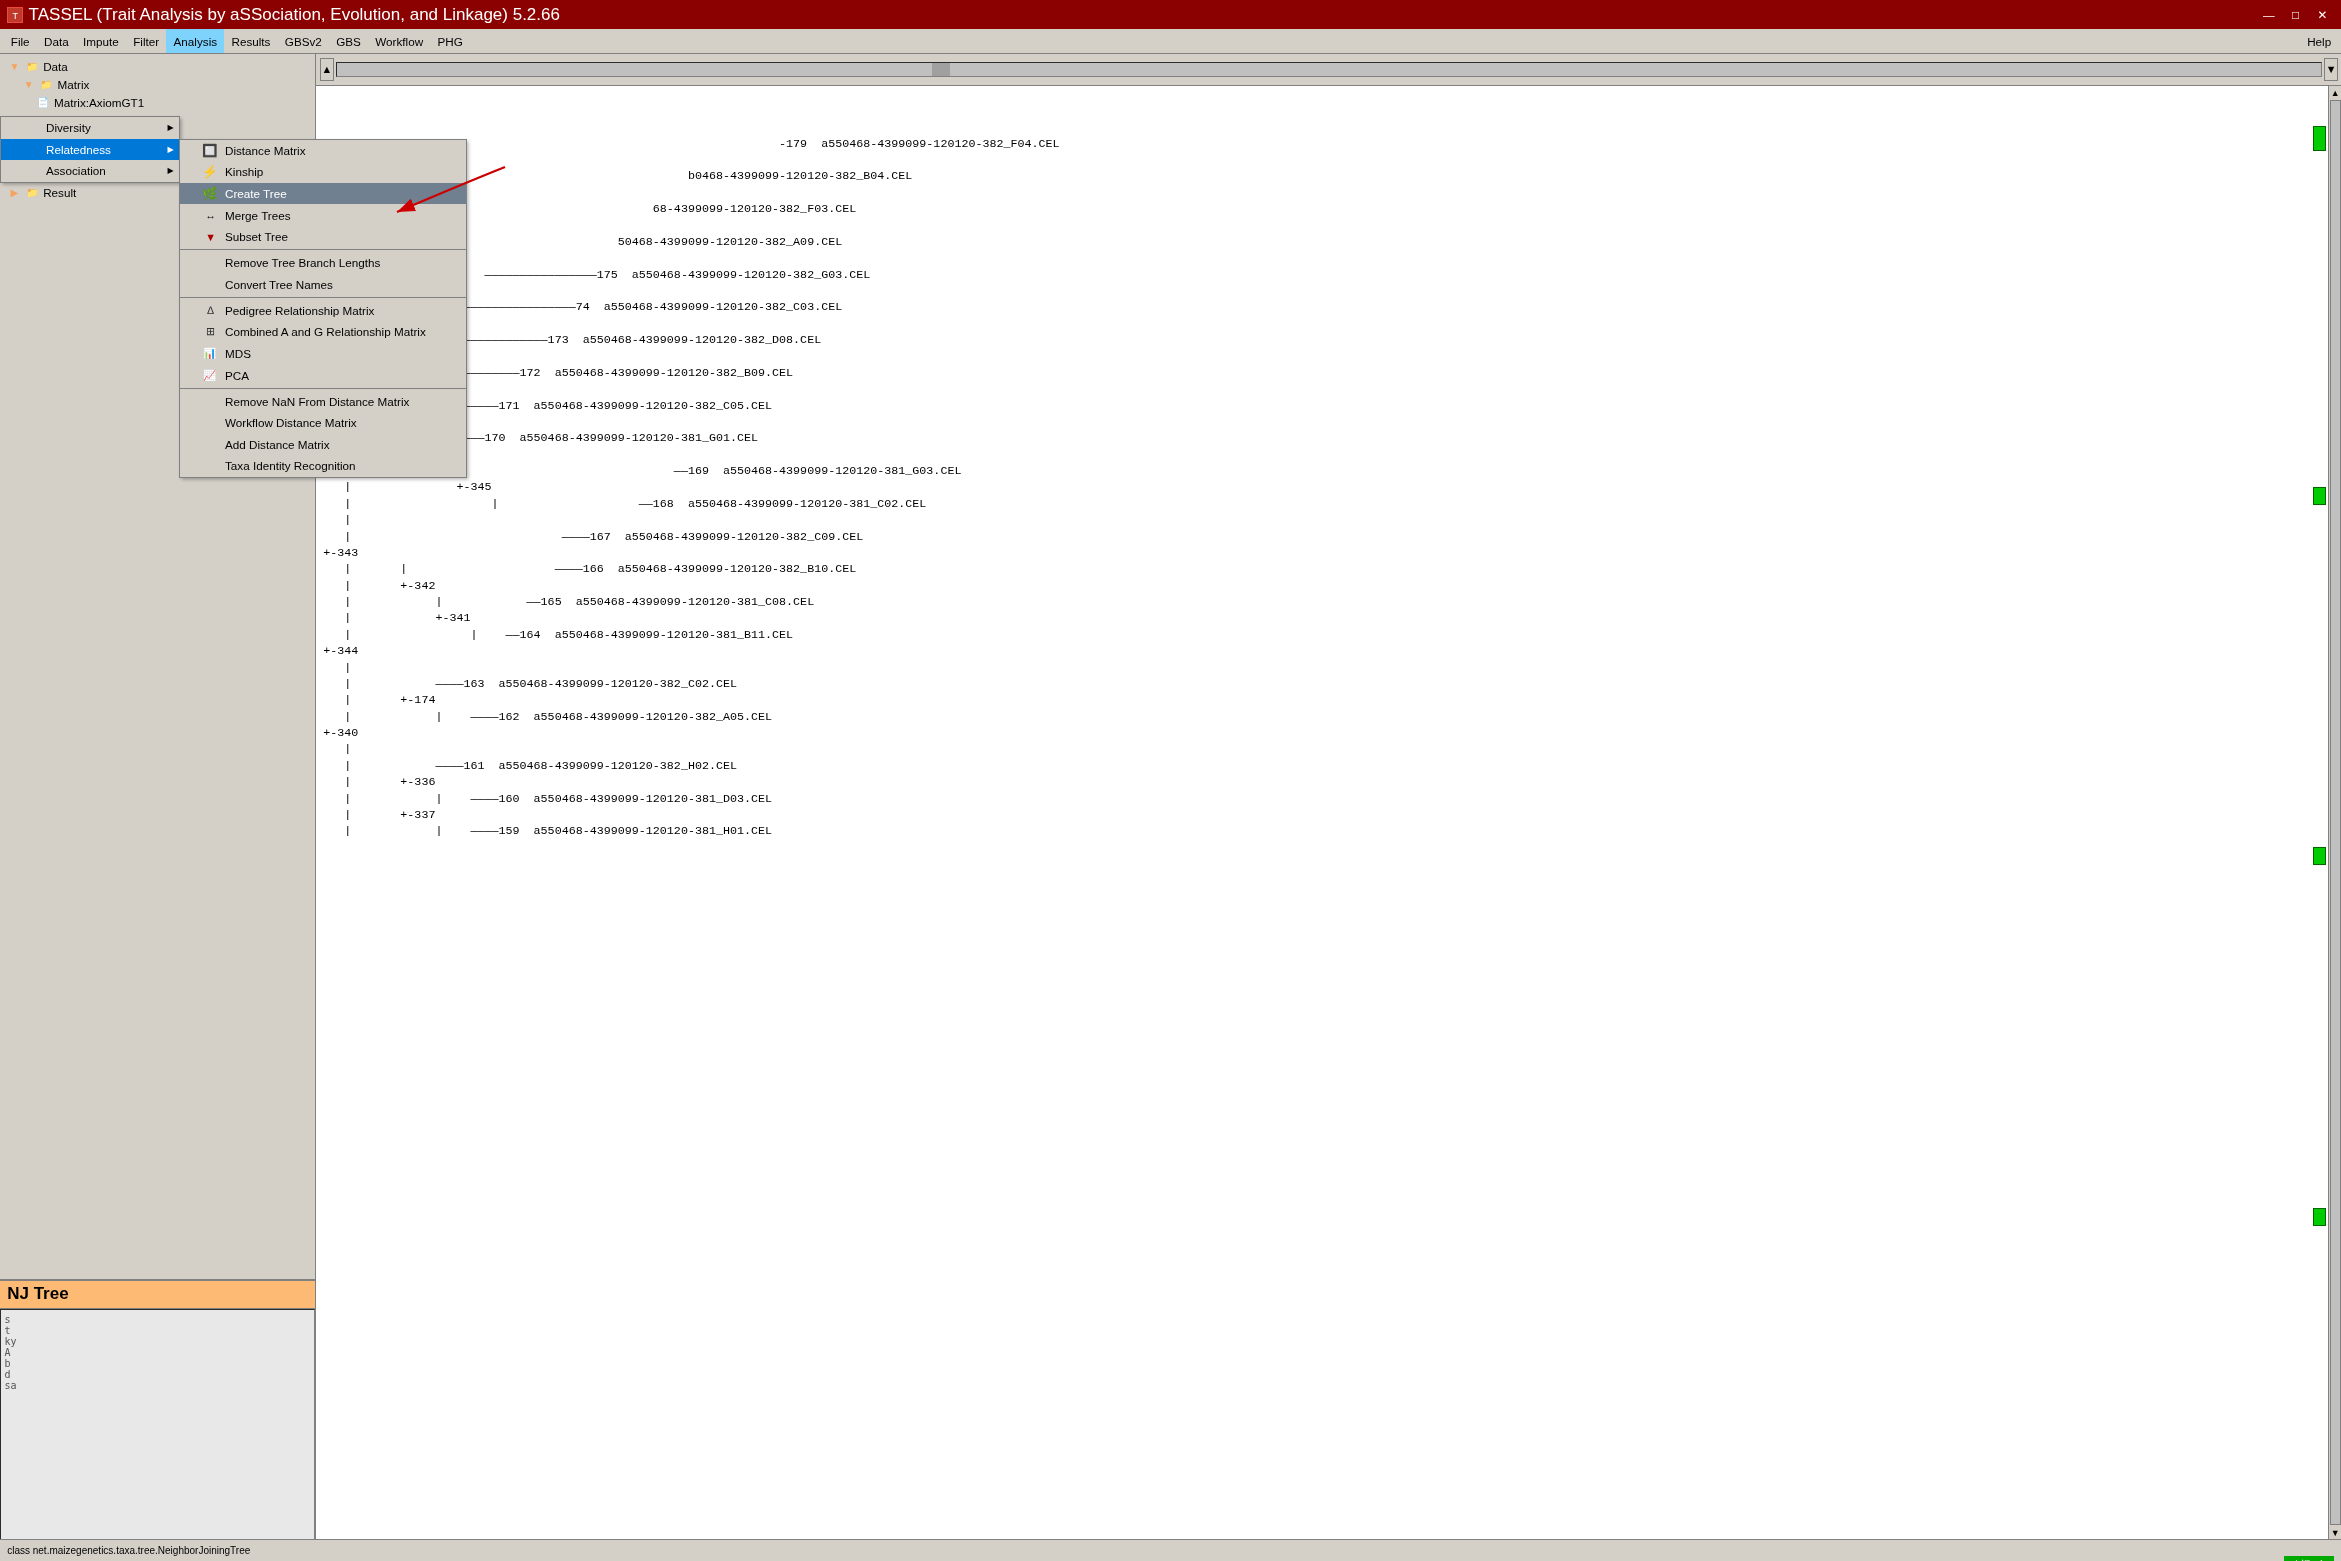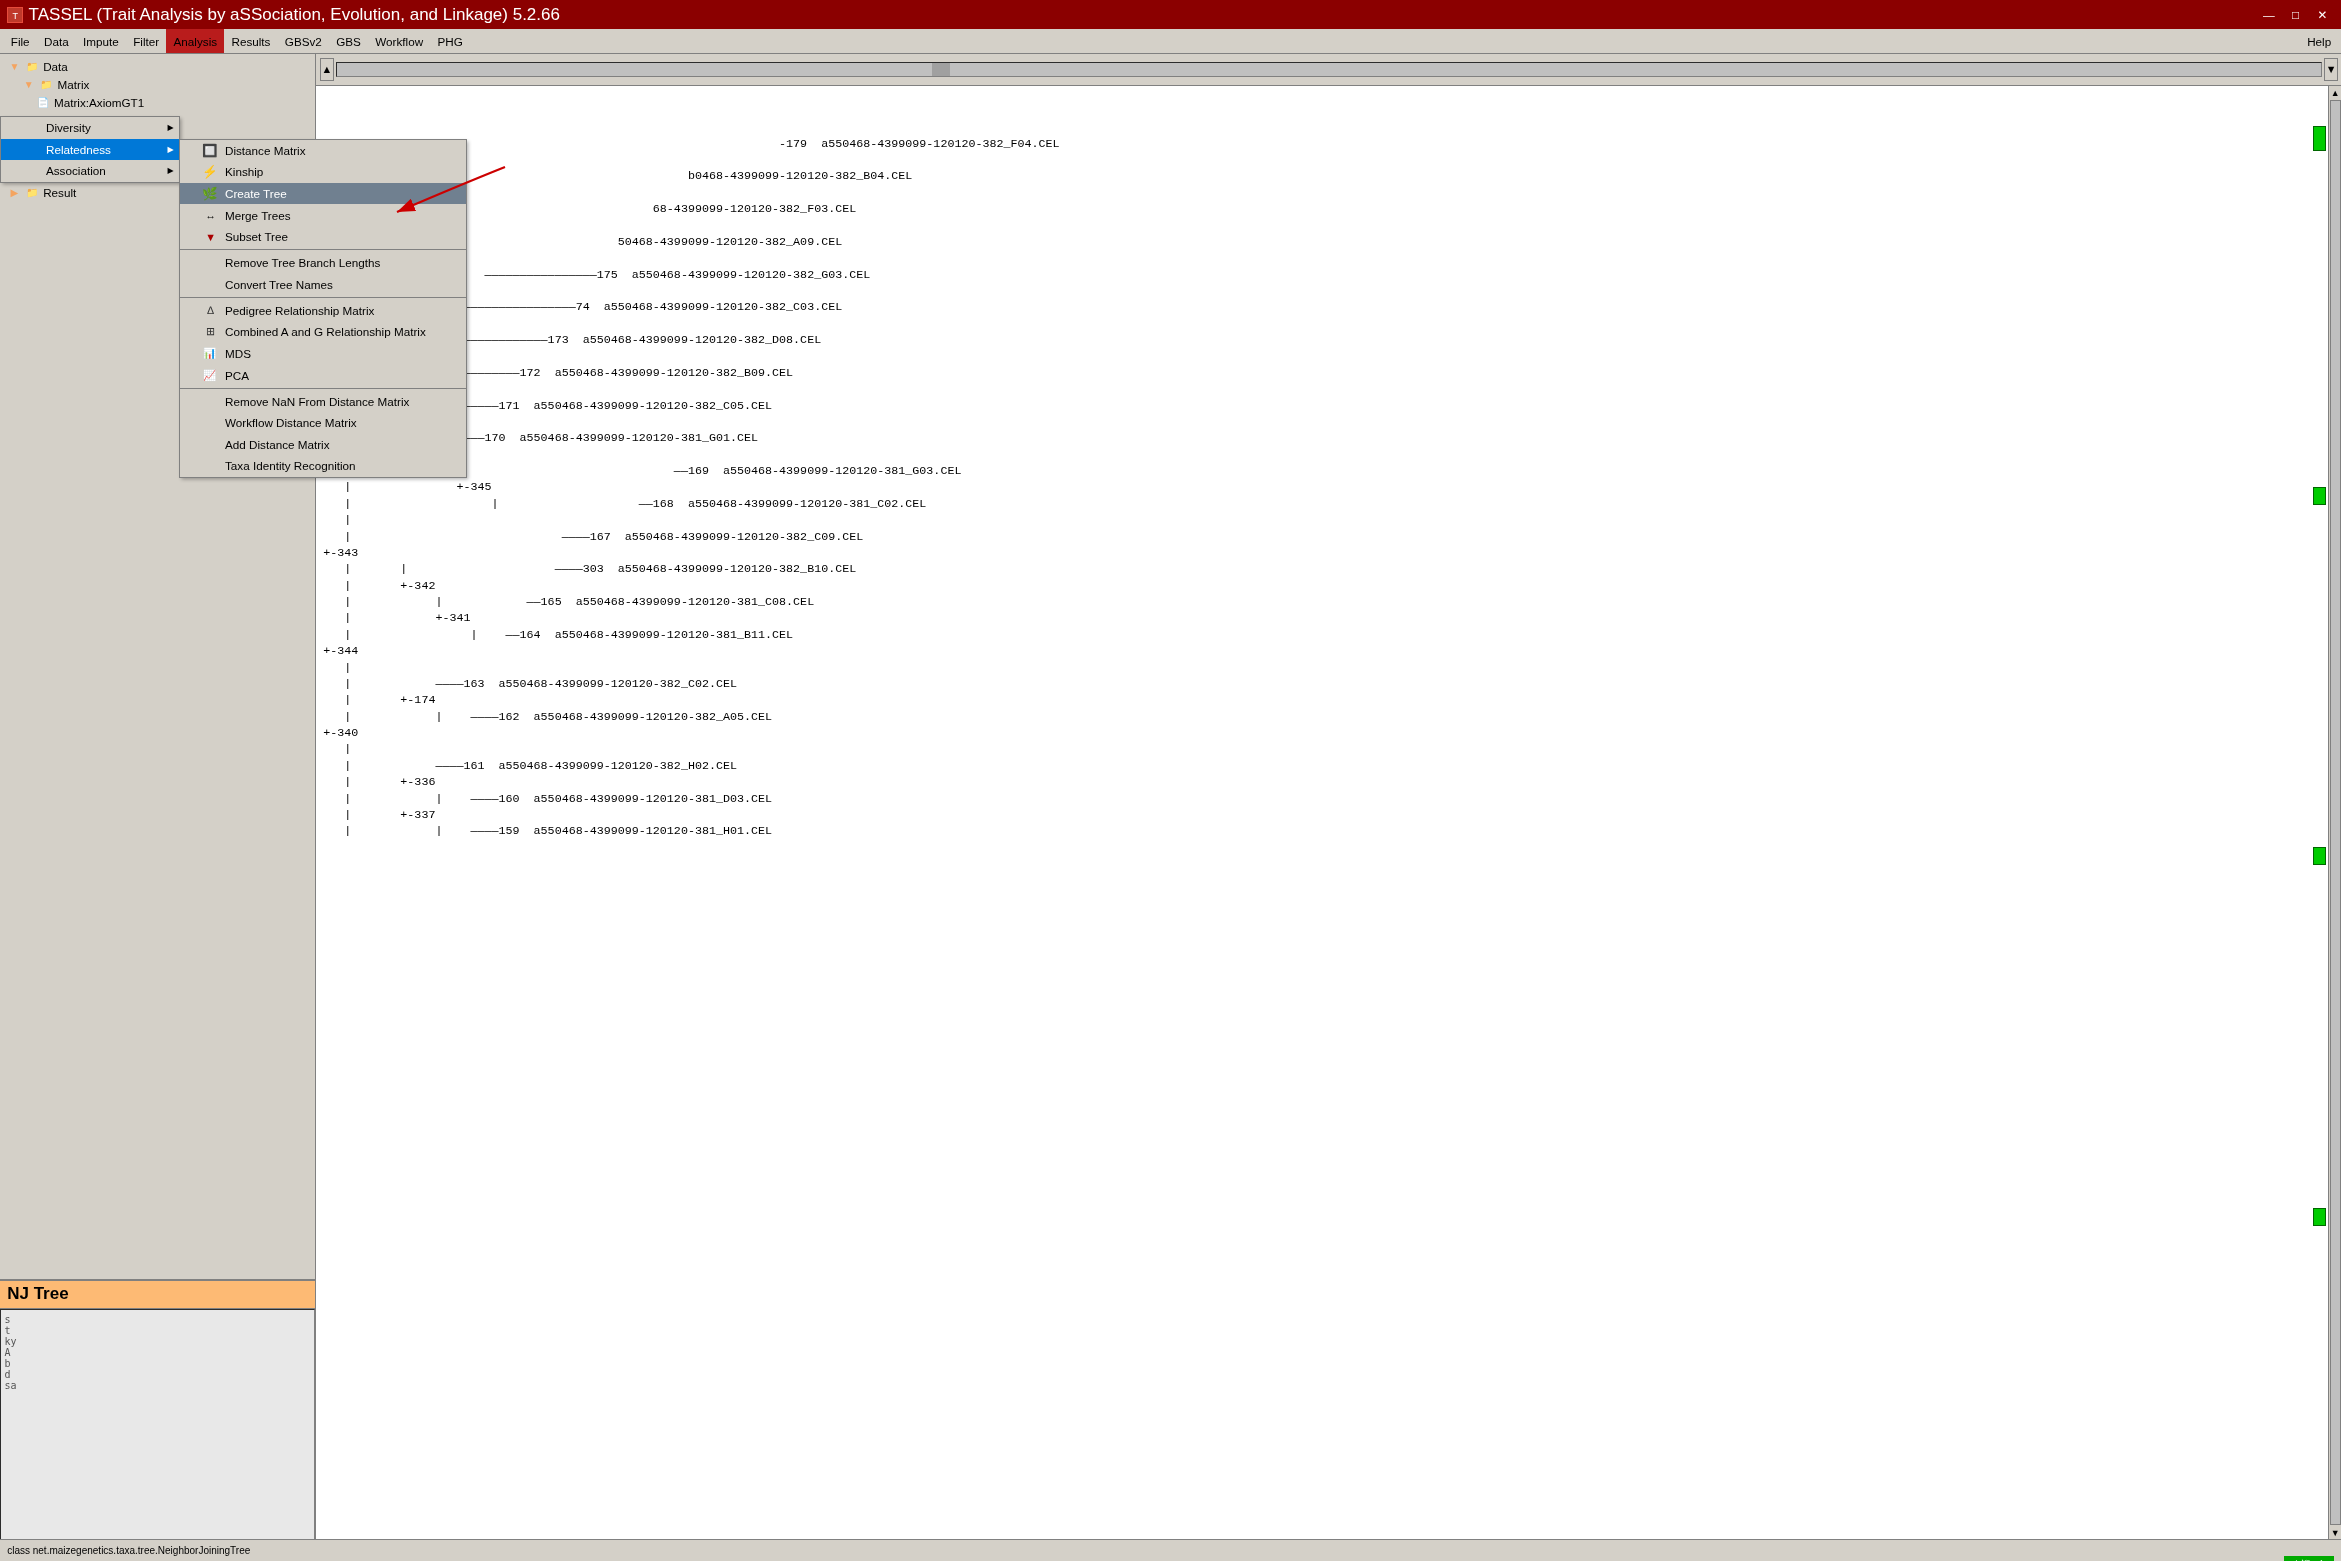--- a/index.html
+++ b/index.html
@@ -33,21 +33,21 @@
     }
     .menu-item {
       padding: 2.7px 7.2px;
       cursor: pointer;
       font-size: 11.7px;
       height: 100%;
       display: flex;
       align-items: center;
       color: #000;
     }
-    .menu-item.active { background: #b91c1c; }
+    .menu-item.active { background: #7dd3fc; }
     .menu-spacer { flex: 1; }
     .menu-help { margin-left: auto; padding: 2.7px 7.2px; cursor: pointer; font-size: 11.7px; }
 
     
     .main-layout {
       display: flex;
       height: calc(1561px - 54px);
       position: relative;
     }
 
@@ -358,21 +358,21 @@
 <span style="color:#000">   ——————————————————————171  a550468-4399099-120120-382_C05.CEL</span>
 <span style="color:#000"></span>
 <span style="color:#000">———————————————————————170  a550468-4399099-120120-381_G01.CEL</span>
 <span style="color:#000"></span>
 <span style="color:#000">   |                                              ——169  a550468-4399099-120120-381_G03.CEL</span>
 <span style="color:#000">   |               +-345</span>
 <span style="color:#000">   |                    |                    ——168  a550468-4399099-120120-381_C02.CEL</span>
 <span style="color:#000">   |</span>
 <span style="color:#000">   |                              ————167  a550468-4399099-120120-382_C09.CEL</span>
 <span style="color:#000">+-343</span>
-<span style="color:#000">   |       |                     ————303  a550468-4399099-120120-382_B10.CEL</span>
+<span style="color:#000">   |       |                     ————166  a550468-4399099-120120-382_B10.CEL</span>
 <span style="color:#000">   |       +-342</span>
 <span style="color:#000">   |            |            ——165  a550468-4399099-120120-381_C08.CEL</span>
 <span style="color:#000">   |            +-341</span>
 <span style="color:#000">   |                 |    ——164  a550468-4399099-120120-381_B11.CEL</span>
 <span style="color:#000">+-344</span>
 <span style="color:#000">   |</span>
 <span style="color:#000">   |            ————163  a550468-4399099-120120-382_C02.CEL</span>
 <span style="color:#000">   |       +-174</span>
 <span style="color:#000">   |            |    ————162  a550468-4399099-120120-382_A05.CEL</span>
 <span style="color:#000">+-340</span>

